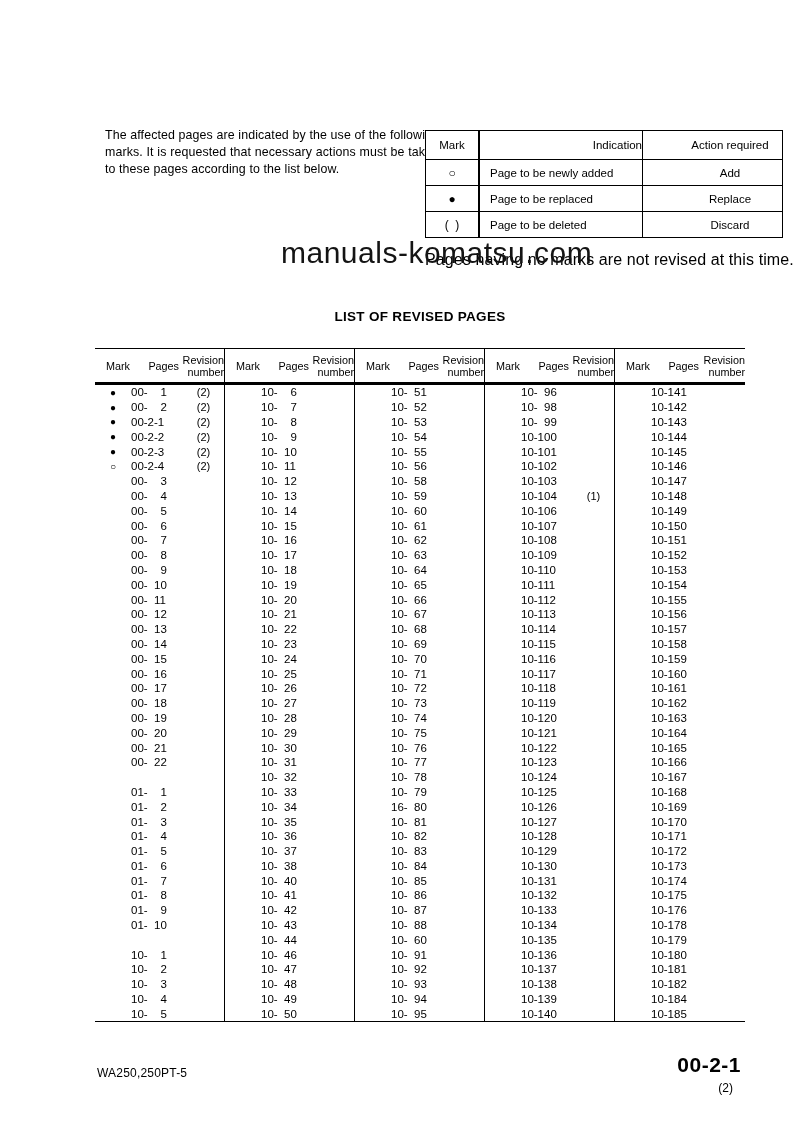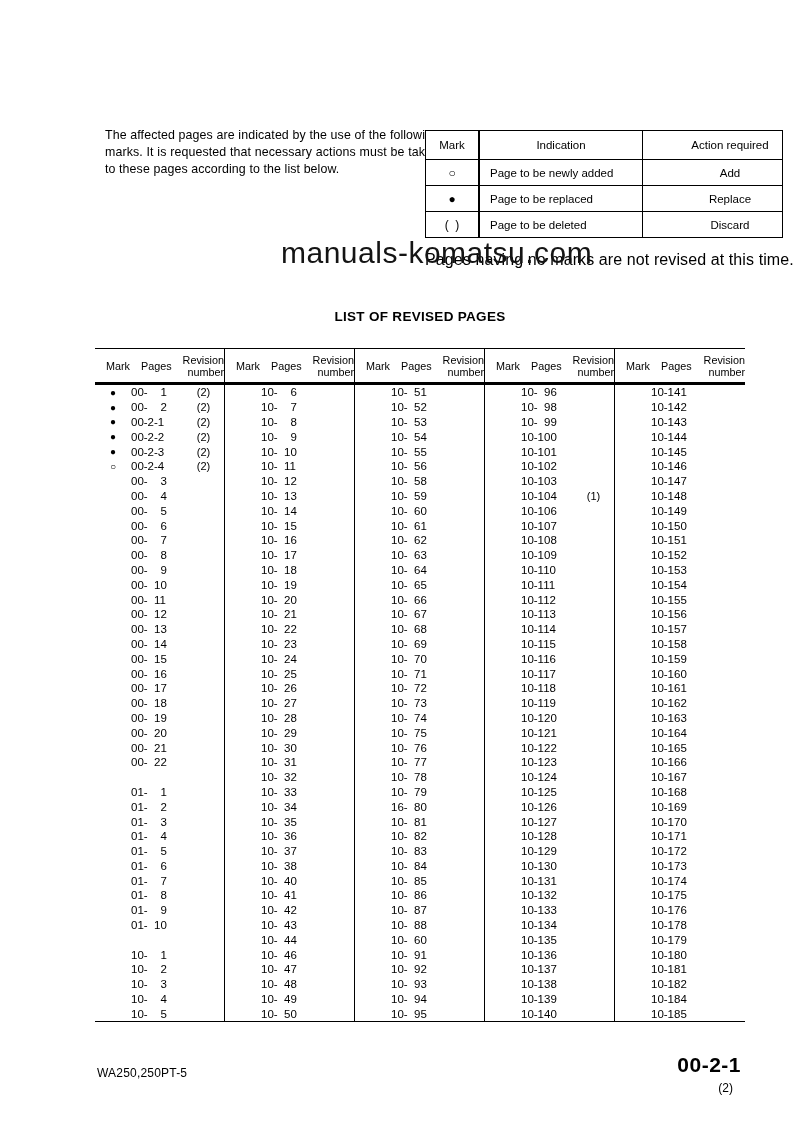--- a/index.html
+++ b/index.html
@@ -7,39 +7,39 @@
   .page{position:relative;width:793px;height:1123px;background:#fff;overflow:hidden;margin:0 auto;}
 
   
   .intro{position:absolute;left:105px;top:127px;width:334px;font-size:12.4px;line-height:16.9px;text-align:justify;letter-spacing:0.1px;}
 
   
   .marks-table{position:absolute;left:425px;top:130px;border-collapse:collapse;border:1.5px solid #000;table-layout:fixed;}
   .marks-table th,.marks-table td{border:1px solid #000;font-weight:normal;font-size:11.5px;text-align:center;padding:0;height:25px;background:#fff;}
   .marks-table th{height:28px;}
   .marks-table .c-mark{width:52px;border-right:2.5px solid #000;}
-  .marks-table .c-ind{width:152px;}
+  .marks-table .c-ind{width:152px;text-align:right;}
   .marks-table .c-act{width:104px;padding-left:35px;}
   .marks-table td.c-ind{text-align:left;padding-left:10px;}
   .marks-table .mark-cell{white-space:pre;font-size:12px;}
 
   
   .note{position:absolute;left:425px;top:251px;font-size:16px;white-space:nowrap;letter-spacing:0.1px;}
   .watermark{position:absolute;left:281px;top:236px;font-size:30px;letter-spacing:0.5px;color:#141414;z-index:5;white-space:nowrap;}
 
   
   .list-title{position:absolute;left:95px;top:309px;width:650px;text-align:center;font-size:13.5px;font-weight:bold;letter-spacing:0.3px;}
 
   
   .list-table{position:absolute;left:95px;top:348px;width:650px;display:flex;border-top:1px solid #000;border-bottom:1px solid #000;box-sizing:border-box;}
   .lt-col{width:130px;box-sizing:border-box;border-right:1px solid #000;}
   .lt-col:last-child{border-right:none;}
   .lt-header{display:flex;align-items:center;height:36px;box-sizing:border-box;border-bottom:3px solid #000;font-size:10.8px;}
   .lh-mark{width:46px;text-align:center;}
-  .lh-pages{width:38px;text-align:left;}
+  .lh-pages{width:38px;text-align:right;}
   .lh-rev{flex:1;text-align:right;line-height:12px;}
   .lt-body{height:636px;display:flex;flex-direction:column;}
   .lt-row{flex:1;display:flex;align-items:center;font-size:11.5px;}
   .rm{width:36px;text-align:center;font-size:10px;}
   .rp{white-space:pre;width:52px;text-align:left;}
   .rv{flex:1;text-align:center;font-size:11px;}
 
   
   .footer-model{position:absolute;left:97px;top:1066px;font-size:12px;letter-spacing:0.2px;}
   .footer-page{position:absolute;right:52px;top:1053px;font-size:21px;font-weight:bold;letter-spacing:0.5px;}

